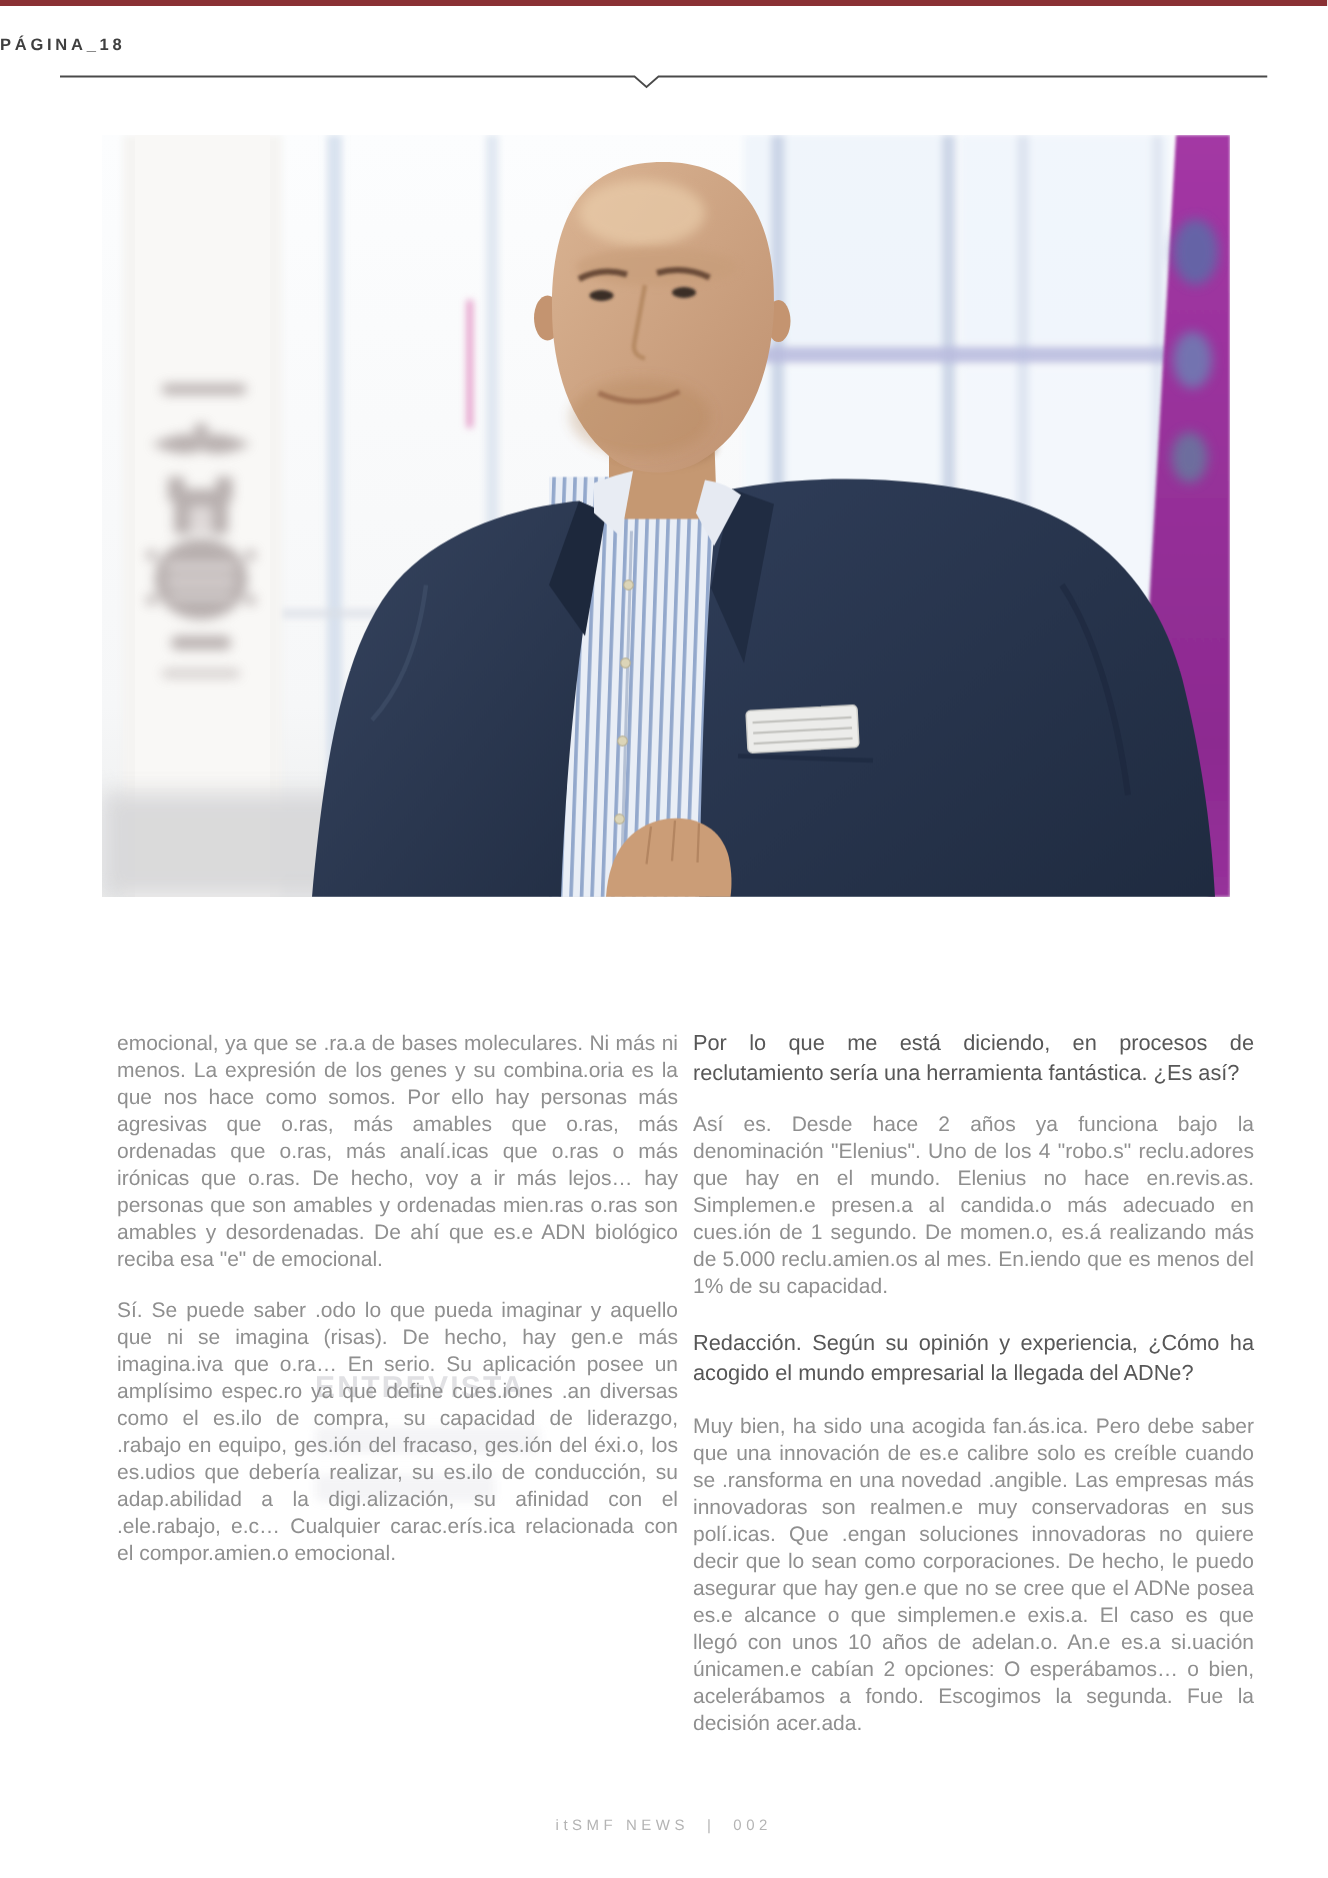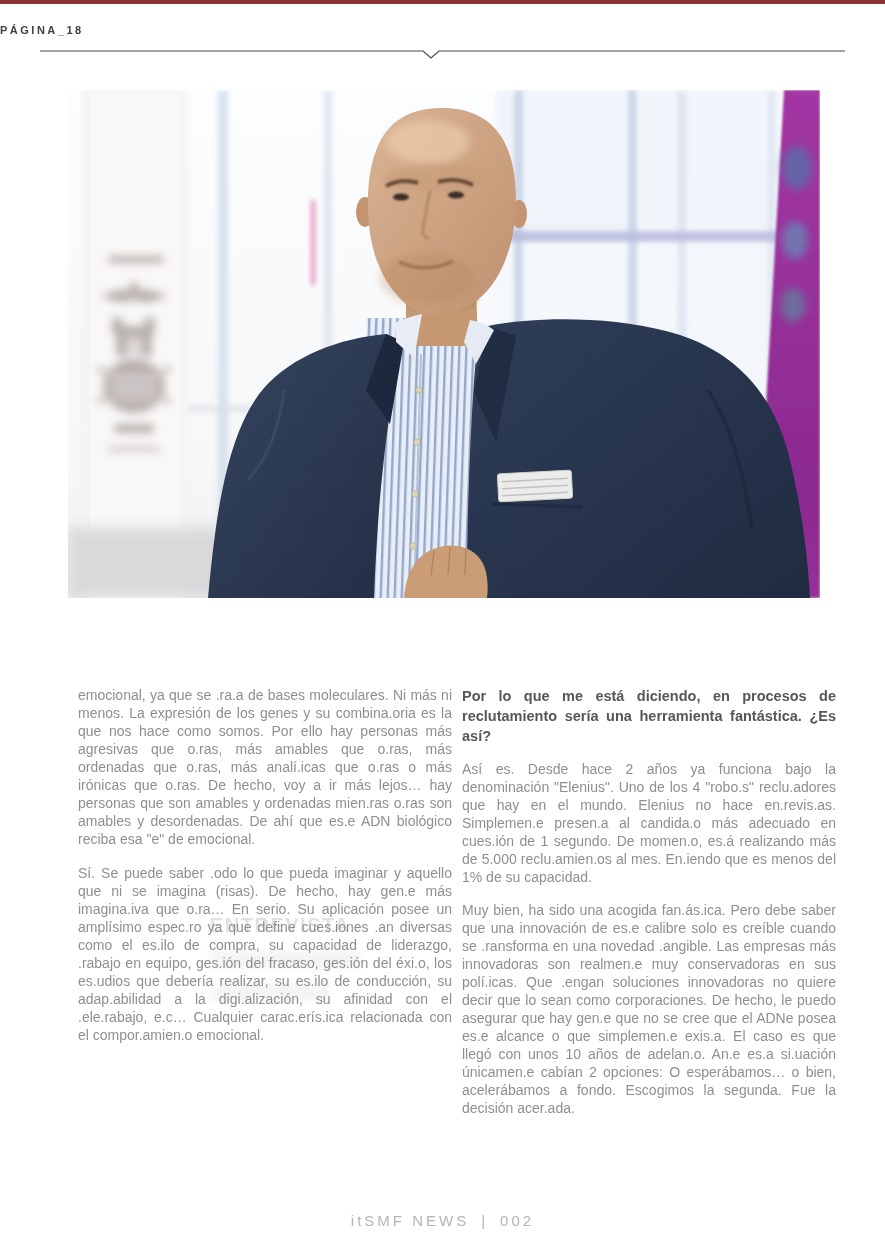--- a/index.html
+++ b/index.html
@@ -24,31 +24,31 @@
     filter:blur(3px);margin-top:14px;
   }
   .col{
     position:absolute;top:638px;width:374px;z-index:2;
     font-size:14px;line-height:18px;color:#8f8f8f;text-align:justify;margin-top:48px;
   }
   .col-left{left:78px;}
   .col-right{left:462px;}
   .col p{margin:0;}
   .qhead{
-    font-weight:bold;color:#575757;font-size:14.5px;line-height:20px;
+    font-weight:normal;color:#575757;font-size:14.5px;line-height:20px;
     text-align:justify;margin:0;
   }
   .mt-a{margin-top:27px !important;}
   .mt-b{margin-top:16px !important;}
   .mt-c{margin-top:14px !important;}
   .mt-d{margin-top:20px !important;}
   .mt-e{margin-top:15px !important;}
   .footer{
     position:absolute;left:0;top:1212px;width:885px;text-align:center;
-    font-size:15px;letter-spacing:3px;color:#b4b4b4;z-index:2;
+    font-size:10px;letter-spacing:3px;color:#b4b4b4;z-index:2;
   }
   .footer span{margin:0 6px;}
 </style>
 </head>
 <body>
 
 <div class="page">
 
   <div class="top-bar" style="background:#8a3134;"></div>
 
@@ -217,20 +217,21 @@
   </div>
 
   <div class="col col-left">
     <p>emocional, ya que se .ra.a de bases moleculares. Ni más ni menos. La expresión de los genes y su combina.oria es la que nos hace como somos. Por ello hay personas más agresivas que o.ras, más amables que o.ras, más ordenadas que o.ras, más analí.icas que o.ras o más irónicas que o.ras. De hecho, voy a ir más lejos… hay personas que son amables y ordenadas mien.ras o.ras son amables y desordenadas. De ahí que es.e ADN biológico reciba esa "e" de emocional.</p>
     <p class="mt-b">Sí. Se puede saber .odo lo que pueda imaginar y aquello que ni se imagina (risas). De hecho, hay gen.e más imagina.iva que o.ra… En serio. Su aplicación posee un amplísimo espec.ro ya que define cues.iones .an diversas como el es.ilo de compra, su capacidad de liderazgo, .rabajo en equipo, ges.ión del fracaso, ges.ión del éxi.o, los es.udios que debería realizar, su es.ilo de conducción, su adap.abilidad a la digi.alización, su afinidad con el .ele.rabajo, e.c… Cualquier carac.erís.ica relacionada con el compor.amien.o emocional.</p>
   </div>
 
   <div class="col col-right">
     <p class="qhead">Por lo que me está diciendo, en procesos de reclutamiento sería una herramienta fantástica. ¿Es así?</p>
     <p class="mt-c">Así es. Desde hace 2 años ya funciona bajo la denominación "Elenius". Uno de los 4 "robo.s" reclu.adores que hay en el mundo. Elenius no hace en.revis.as. Simplemen.e presen.a al candida.o más adecuado en cues.ión de 1 segundo. De momen.o, es.á realizando más de 5.000 reclu.amien.os al mes. En.iendo que es menos del 1% de su capacidad.</p>
+    <p class="qhead mt-d">Redacción. Según su opinión y experiencia, ¿Cómo ha acogido el mundo empresarial la llegada del ADNe?</p>
     <p class="mt-e">Muy bien, ha sido una acogida fan.ás.ica. Pero debe saber que una innovación de es.e calibre solo es creíble cuando se .ransforma en una novedad .angible. Las empresas más innovadoras son realmen.e muy conservadoras en sus polí.icas. Que .engan soluciones innovadoras no quiere decir que lo sean como corporaciones. De hecho, le puedo asegurar que hay gen.e que no se cree que el ADNe posea es.e alcance o que simplemen.e exis.a. El caso es que llegó con unos 10 años de adelan.o. An.e es.a si.uación únicamen.e cabían 2 opciones: O esperábamos… o bien, acelerábamos a fondo. Escogimos la segunda. Fue la decisión acer.ada.</p>
   </div>
 
   <div class="footer">
     <span>itSMF NEWS</span><span>|</span><span>002</span>
   </div>
 
 </div>
 
 </body></html>

